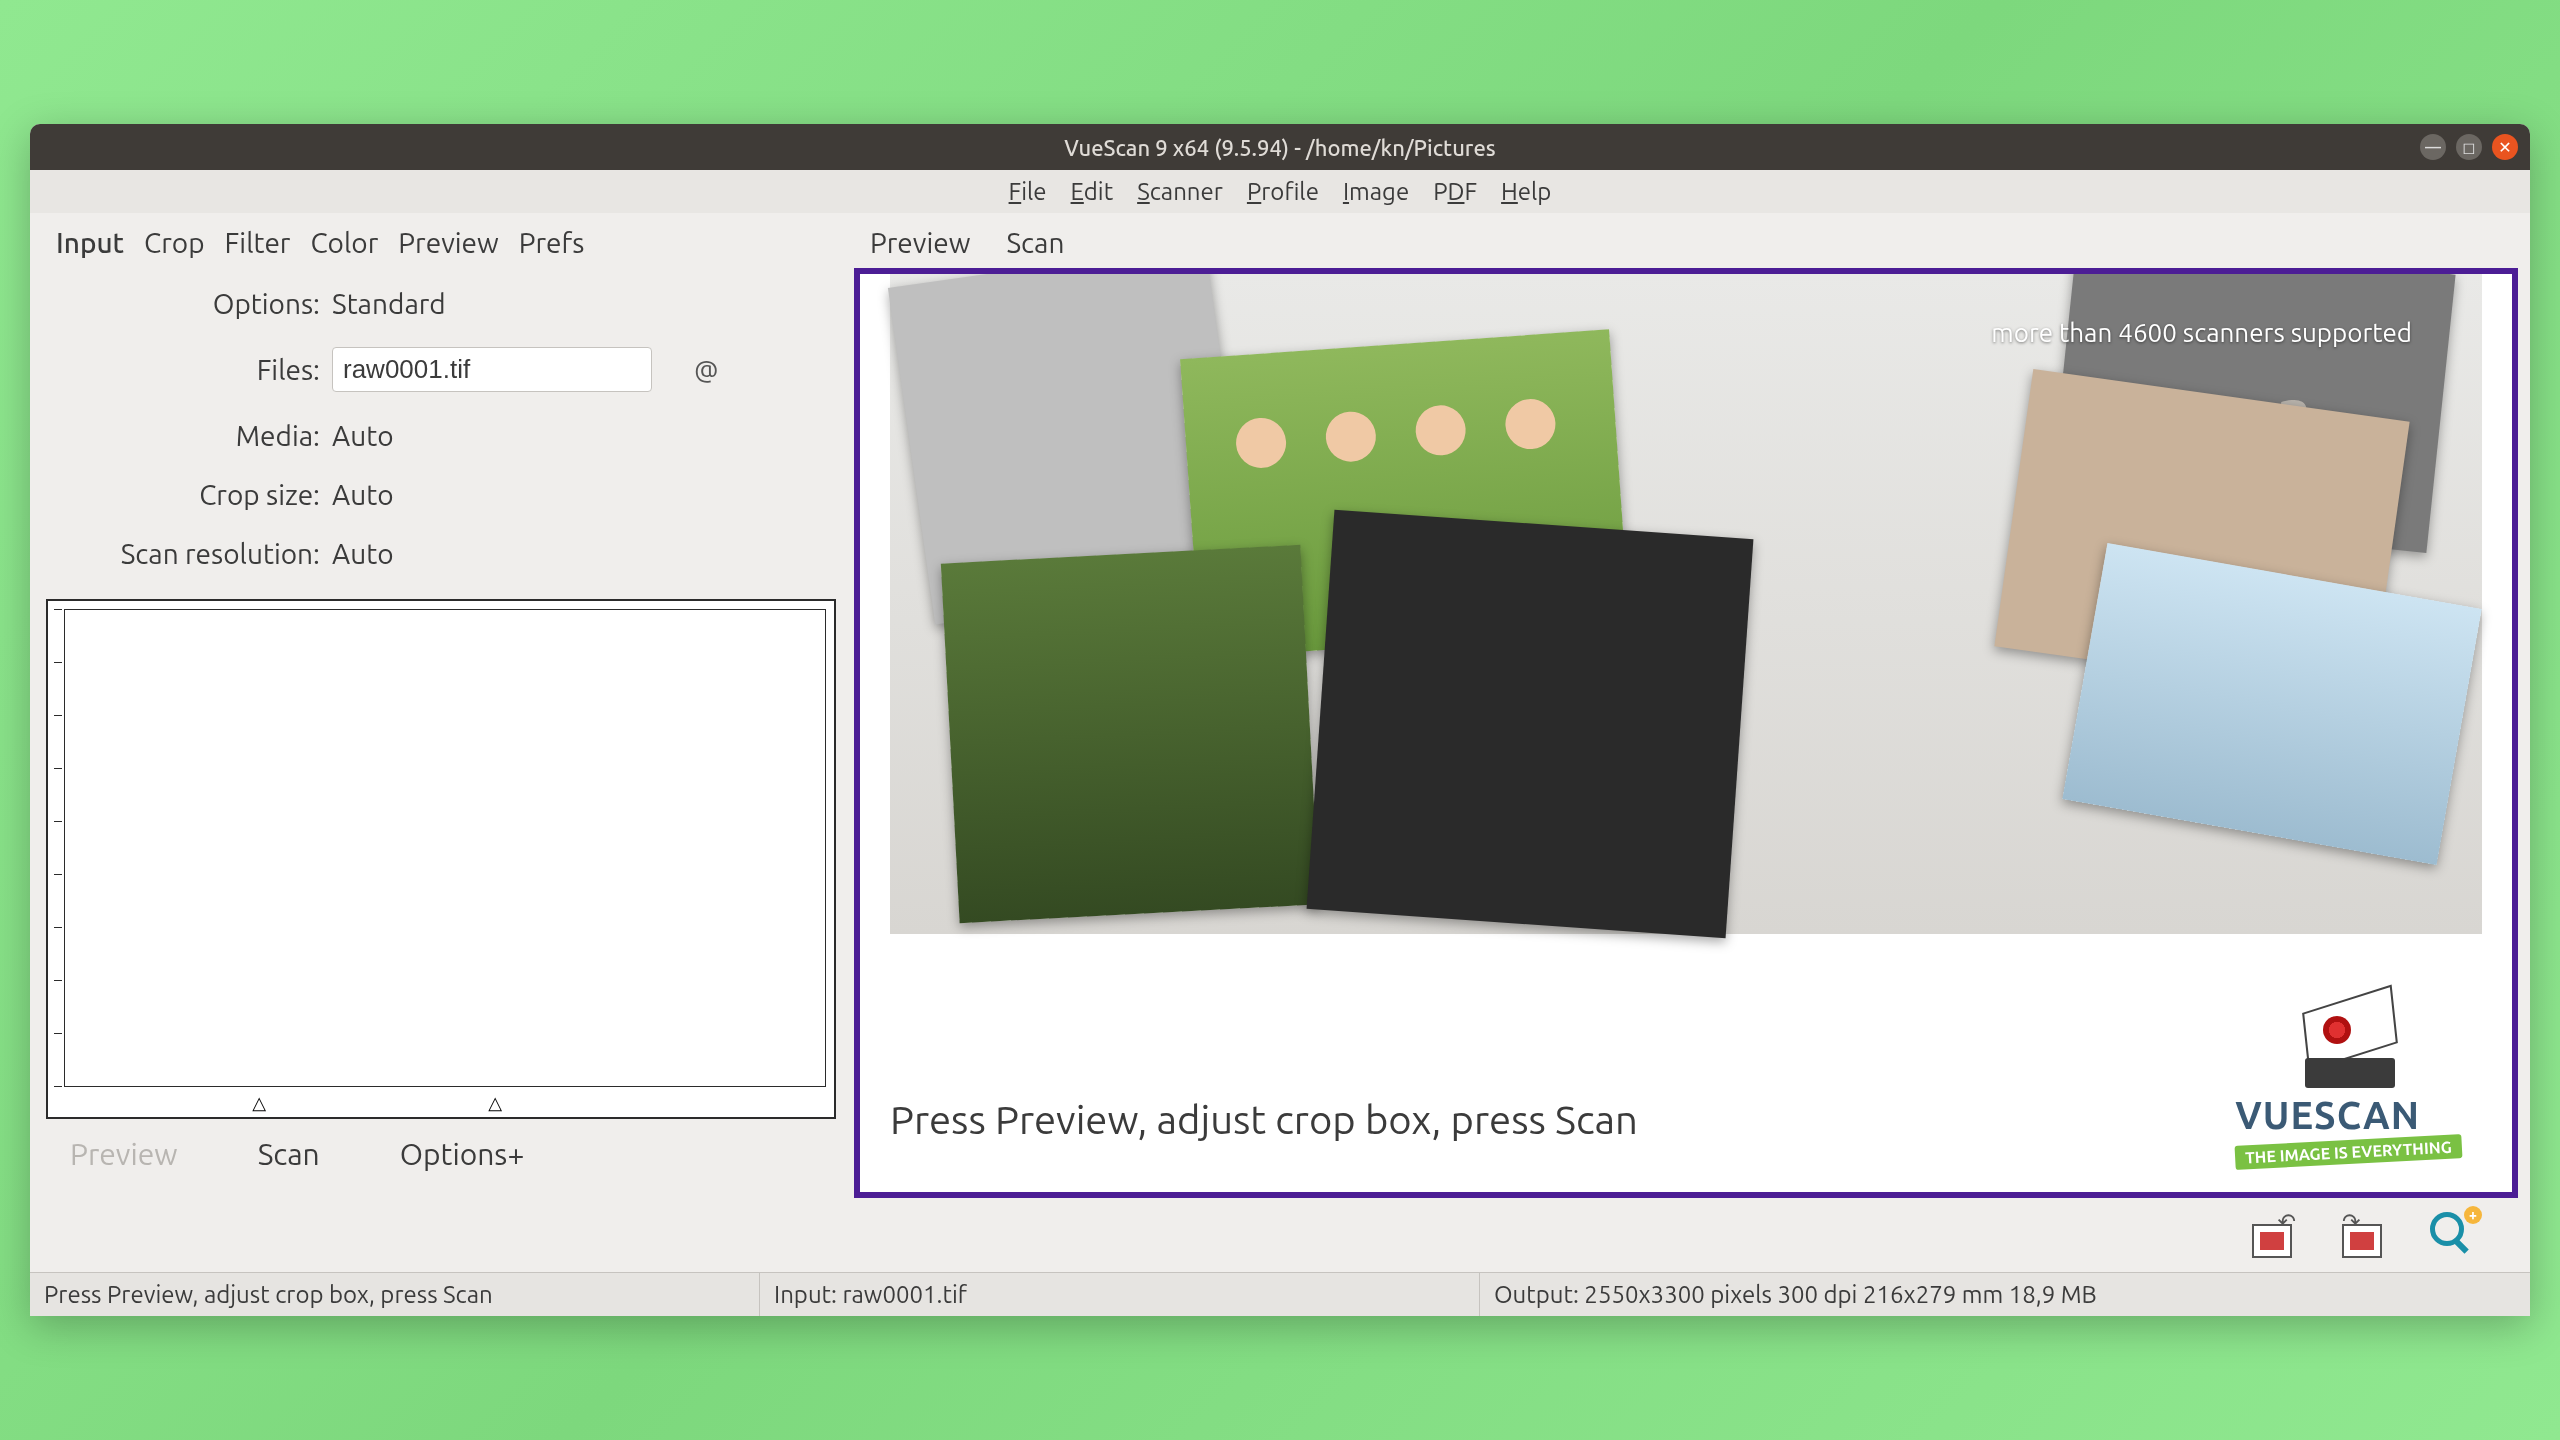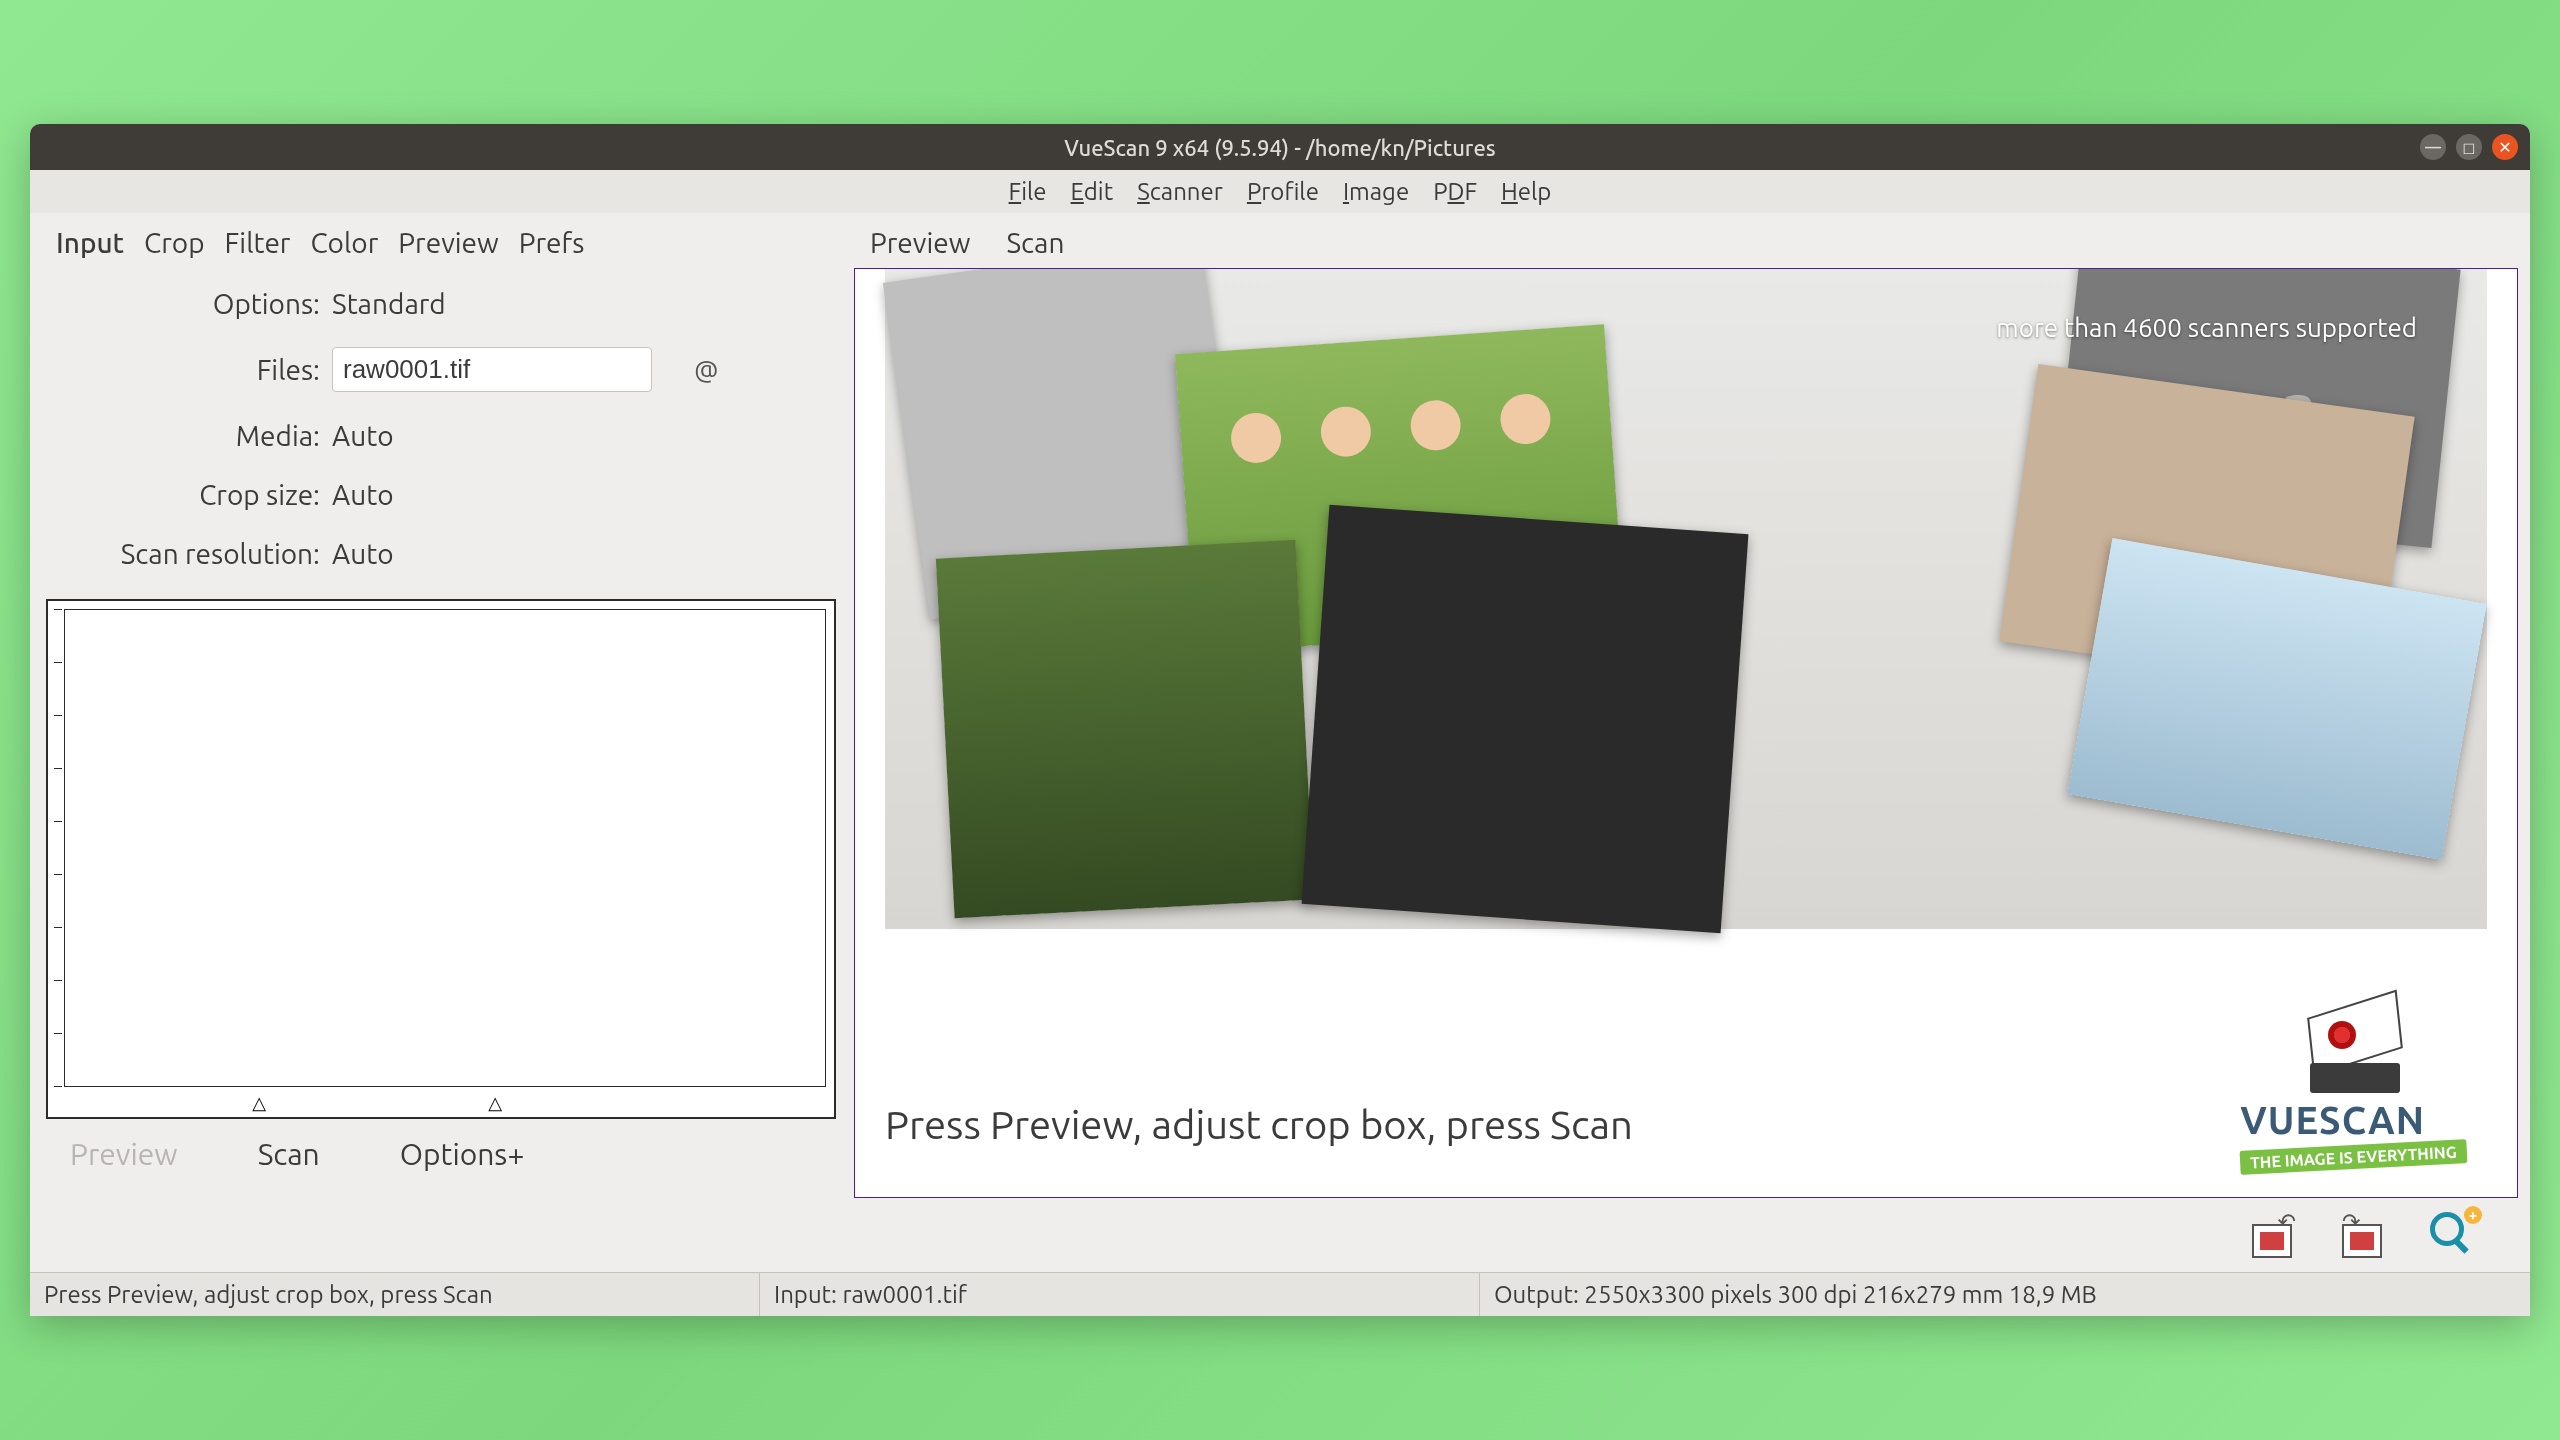--- a/index.html
+++ b/index.html
@@ -128,21 +128,21 @@
 }
 .bottom-buttons .dim{ color:#b8b5b1;}
 .right-pane{
   flex:1; padding:8px 12px 4px 4px;
   display:flex; flex-direction:column;
 }
 .right-tabs{
   display:flex; gap:36px; padding:6px 16px 10px 16px; font-size:28px; color:#3b3b3b;
 }
 .preview-area{
-  background:#fff; border:1px solid #4c1d95;
+  background:#fff; border:6px solid #4c1d95;
   height: 930px; position:relative; overflow:hidden;text-decoration:underline;
 }
 .collage{
   position:absolute; left:30px; top:0; right:30px; height:660px;
   background: linear-gradient(180deg,#e9e9e7,#d8d6d2);
 }
 .supported-text{
   position:absolute; right:70px; top:44px; color:#fff; font-size:26px;
   text-shadow:0 1px 3px rgba(0,0,0,0.5);
 }

